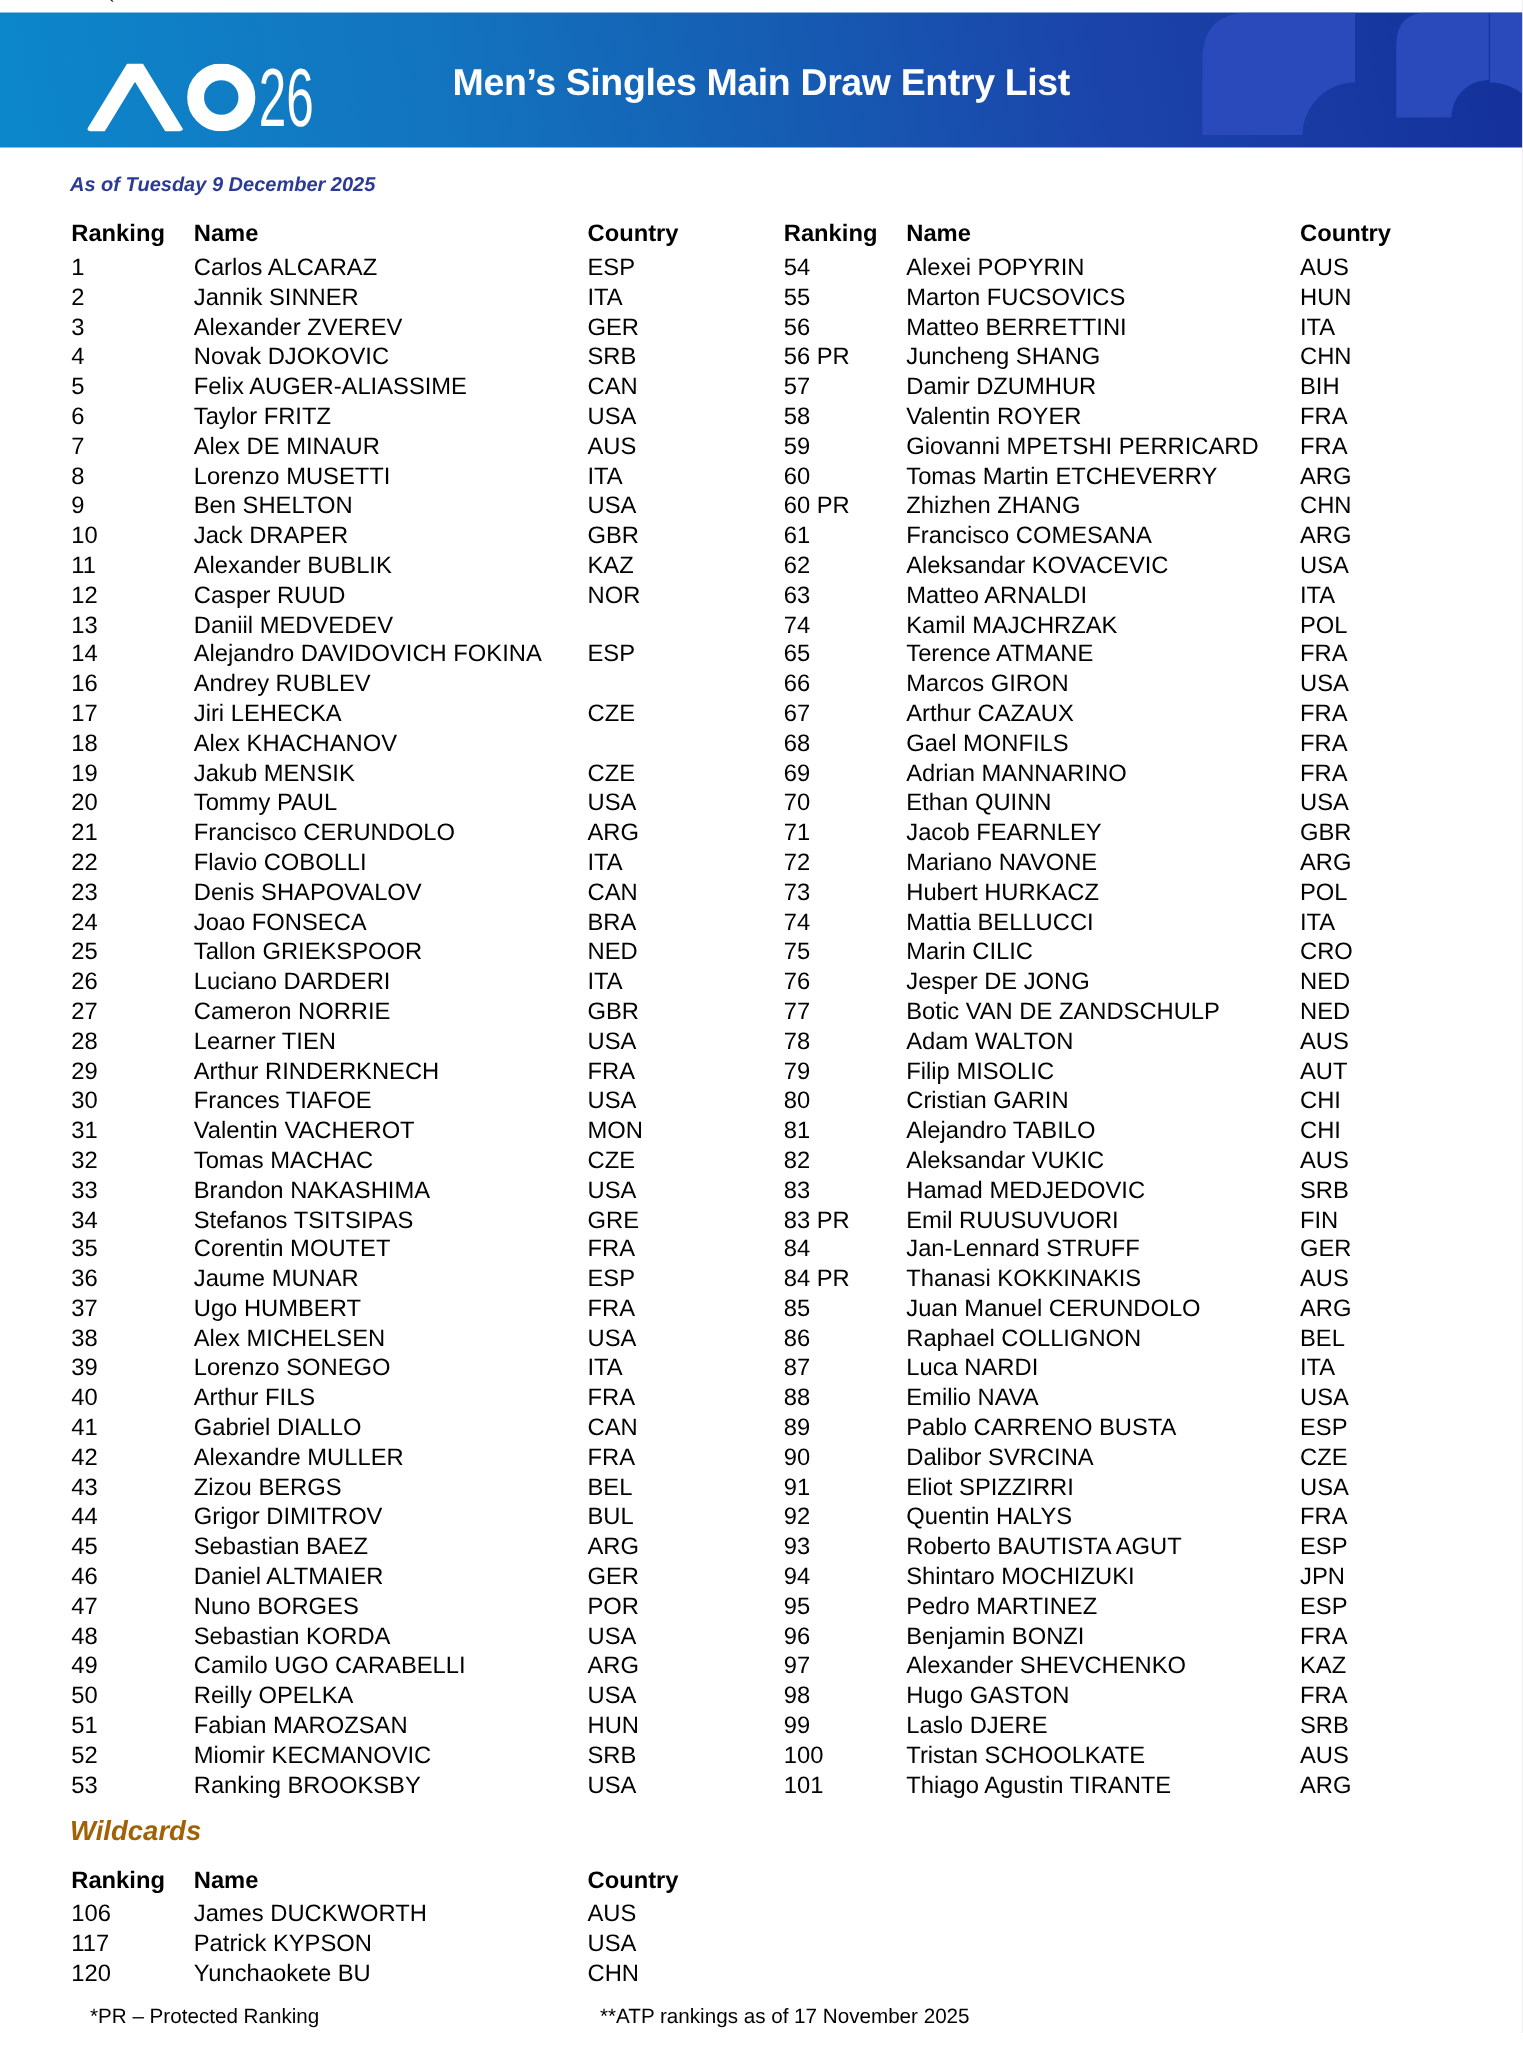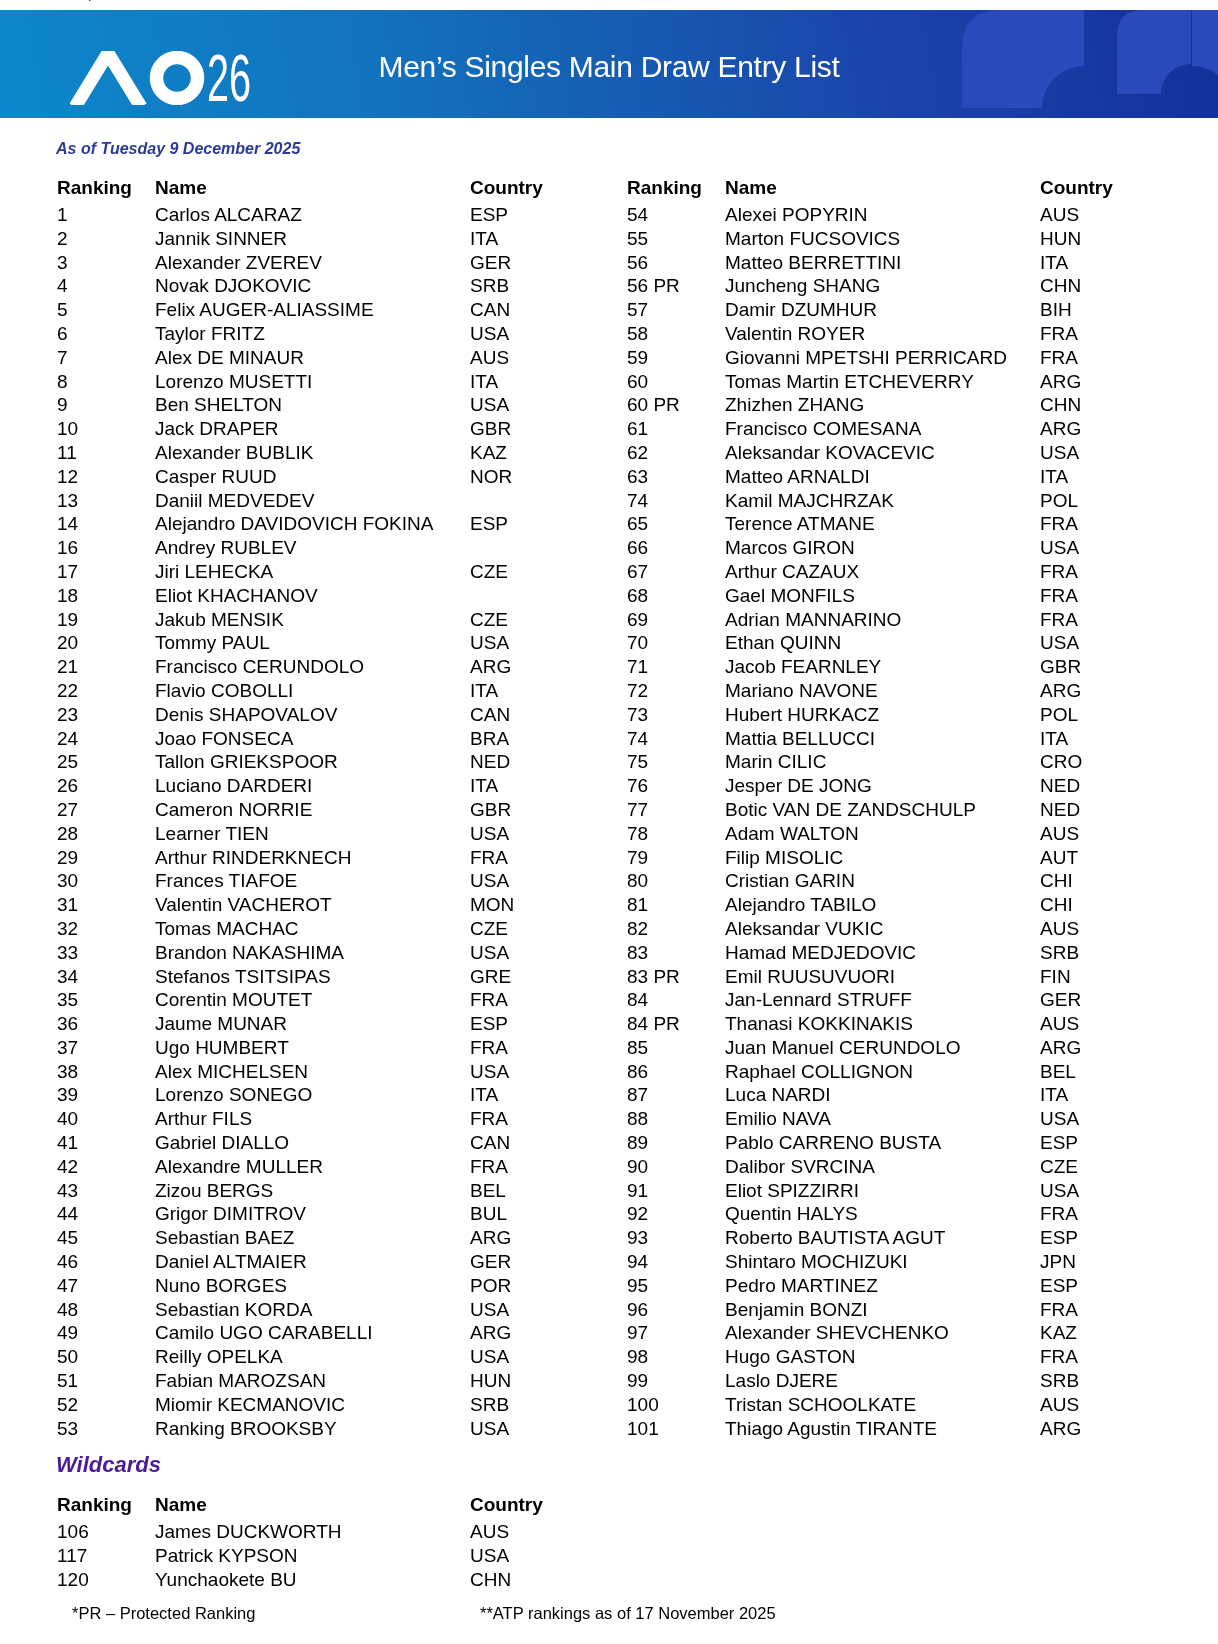--- a/index.html
+++ b/index.html
@@ -12,30 +12,30 @@
   
   .banner{
     position:absolute;left:0;top:10px;width:1218px;height:108px;
     background:linear-gradient(80deg,#0c87cb 0%,#1373be 30%,#1560b4 48%,#1b44aa 72%,#14309a 100%);
     overflow:hidden;
   }
   .banner-decor{position:absolute;right:0;top:0;}
   .logo{position:absolute;left:70px;top:41px;width:200px;height:54px;}
   .title{
     position:absolute;left:0;right:0;top:40px;text-align:center;
-    color:#fff;font-size:30px;font-weight:normal;letter-spacing:-0.3px;
+    color:#fff;font-size:30px;font-weight:bold;letter-spacing:-0.3px;
   }
   
   .dateline{
     position:absolute;left:56px;top:140px;
     color:#2b3a94;font-size:16px;font-weight:bold;font-style:italic;
   }
   .wcheading{
     position:absolute;left:56px;top:1452px;
-    color:#4c1d95;font-size:22px;font-weight:bold;font-style:italic;
+    color:#a16207;font-size:22px;font-weight:bold;font-style:italic;
   }
   
   .tbl{position:absolute;font-size:19px;line-height:23.8px;white-space:nowrap;}
   .tbl-left{left:57px;top:177px;}
   .tbl-right{left:627px;top:177px;}
   .tbl-wc{left:57px;top:1494px;}
   .hrow{font-weight:bold;height:26px;line-height:22px;}
   .trow{height:23.8px;}
   .cell{display:inline-block;vertical-align:top;}
   .c-ranking{width:98px;}
@@ -87,21 +87,21 @@
         <div class="trow"><span class="cell c-ranking">7</span><span class="cell c-name">Alex DE MINAUR</span><span class="cell c-country">AUS</span></div>
         <div class="trow"><span class="cell c-ranking">8</span><span class="cell c-name">Lorenzo MUSETTI</span><span class="cell c-country">ITA</span></div>
         <div class="trow"><span class="cell c-ranking">9</span><span class="cell c-name">Ben SHELTON</span><span class="cell c-country">USA</span></div>
         <div class="trow"><span class="cell c-ranking">10</span><span class="cell c-name">Jack DRAPER</span><span class="cell c-country">GBR</span></div>
         <div class="trow"><span class="cell c-ranking">11</span><span class="cell c-name">Alexander BUBLIK</span><span class="cell c-country">KAZ</span></div>
         <div class="trow"><span class="cell c-ranking">12</span><span class="cell c-name">Casper RUUD</span><span class="cell c-country">NOR</span></div>
         <div class="trow"><span class="cell c-ranking">13</span><span class="cell c-name">Daniil MEDVEDEV</span><span class="cell c-country"></span></div>
         <div class="trow"><span class="cell c-ranking">14</span><span class="cell c-name">Alejandro DAVIDOVICH FOKINA</span><span class="cell c-country">ESP</span></div>
         <div class="trow"><span class="cell c-ranking">16</span><span class="cell c-name">Andrey RUBLEV</span><span class="cell c-country"></span></div>
         <div class="trow"><span class="cell c-ranking">17</span><span class="cell c-name">Jiri LEHECKA</span><span class="cell c-country">CZE</span></div>
-        <div class="trow"><span class="cell c-ranking">18</span><span class="cell c-name">Eliot KHACHANOV</span><span class="cell c-country"></span></div>
+        <div class="trow"><span class="cell c-ranking">18</span><span class="cell c-name">Alex KHACHANOV</span><span class="cell c-country"></span></div>
         <div class="trow"><span class="cell c-ranking">19</span><span class="cell c-name">Jakub MENSIK</span><span class="cell c-country">CZE</span></div>
         <div class="trow"><span class="cell c-ranking">20</span><span class="cell c-name">Tommy PAUL</span><span class="cell c-country">USA</span></div>
         <div class="trow"><span class="cell c-ranking">21</span><span class="cell c-name">Francisco CERUNDOLO</span><span class="cell c-country">ARG</span></div>
         <div class="trow"><span class="cell c-ranking">22</span><span class="cell c-name">Flavio COBOLLI</span><span class="cell c-country">ITA</span></div>
         <div class="trow"><span class="cell c-ranking">23</span><span class="cell c-name">Denis SHAPOVALOV</span><span class="cell c-country">CAN</span></div>
         <div class="trow"><span class="cell c-ranking">24</span><span class="cell c-name">Joao FONSECA</span><span class="cell c-country">BRA</span></div>
         <div class="trow"><span class="cell c-ranking">25</span><span class="cell c-name">Tallon GRIEKSPOOR</span><span class="cell c-country">NED</span></div>
         <div class="trow"><span class="cell c-ranking">26</span><span class="cell c-name">Luciano DARDERI</span><span class="cell c-country">ITA</span></div>
         <div class="trow"><span class="cell c-ranking">27</span><span class="cell c-name">Cameron NORRIE</span><span class="cell c-country">GBR</span></div>
         <div class="trow"><span class="cell c-ranking">28</span><span class="cell c-name">Learner TIEN</span><span class="cell c-country">USA</span></div>

